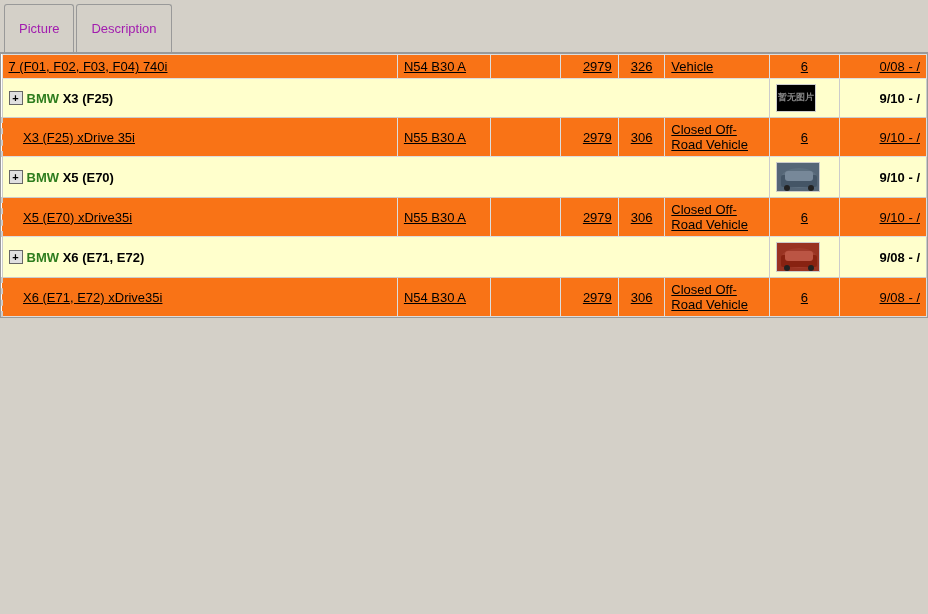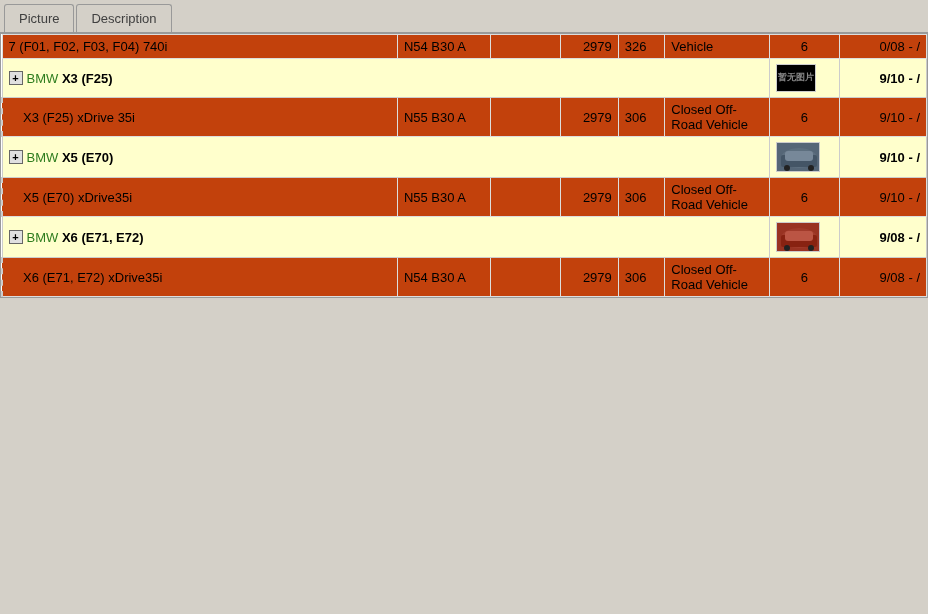--- a/index.html
+++ b/index.html
@@ -7,28 +7,28 @@
 
     .tabs {
       display: flex;
       background: #d4d0c8;
       padding: 4px 0 0 4px;
       border-bottom: 2px solid #999;
       gap: 2px;
     }
 
     .tab {
-      padding: 6px 14px;
+      padding: 16px 14px;
       border: 1px solid #999;
       background: #d4d0c8;
       cursor: pointer;
       border-bottom: none;
       border-radius: 3px 3px 0 0;
       font-size: 13px;
-      color: #404040;
+      color: #a21caf;
     }
 
     .tab.active {
       background: #fff;
       border-bottom: 1px solid #fff;
       position: relative;
       z-index: 1;
     }
 
     .content {
@@ -52,27 +52,28 @@
       background: #ffffcc;
     }
 
     .group-row td {
       padding: 5px 6px;
       font-weight: bold;
       border: 1px solid #ccc;
     }
 
     .detail-row td {
-      background: #c2410c;
+      background: #f97316;
       border: 1px solid #ddd;
+      text-decoration: underline;
     }
 
     .brand-bmw {
       color: #2e7d1e;
-      font-weight: normal;
+      font-weight: bold;
     }
 
     .expand-icon {
       display: inline-block;
       width: 14px;
       height: 14px;
       border: 1px solid #666;
       background: #e0e0e0;
       text-align: center;
       line-height: 12px;
@@ -114,21 +115,21 @@
       background: linear-gradient(135deg, #556 30%, #778 50%, #667 70%);
     }
 
     .car-image-x6 {
       background: linear-gradient(135deg, #a44 30%, #c66 50%, #944 70%);
     }
 
     .image-col { width: 60px; text-align: center; }
     .date-col { width: 75px; text-align: right; }
     .cc-col { width: 50px; text-align: right; }
-    .hp-col { width: 40px; text-align: left; }
+    .hp-col { width: 40px; text-align: center; }
     .cyl-col { width: 25px; text-align: center; }
     .engine-col { width: 80px; }
   </style>
 </head>
 <body>
 
 <div>
   <span></span>
 </div>
 

